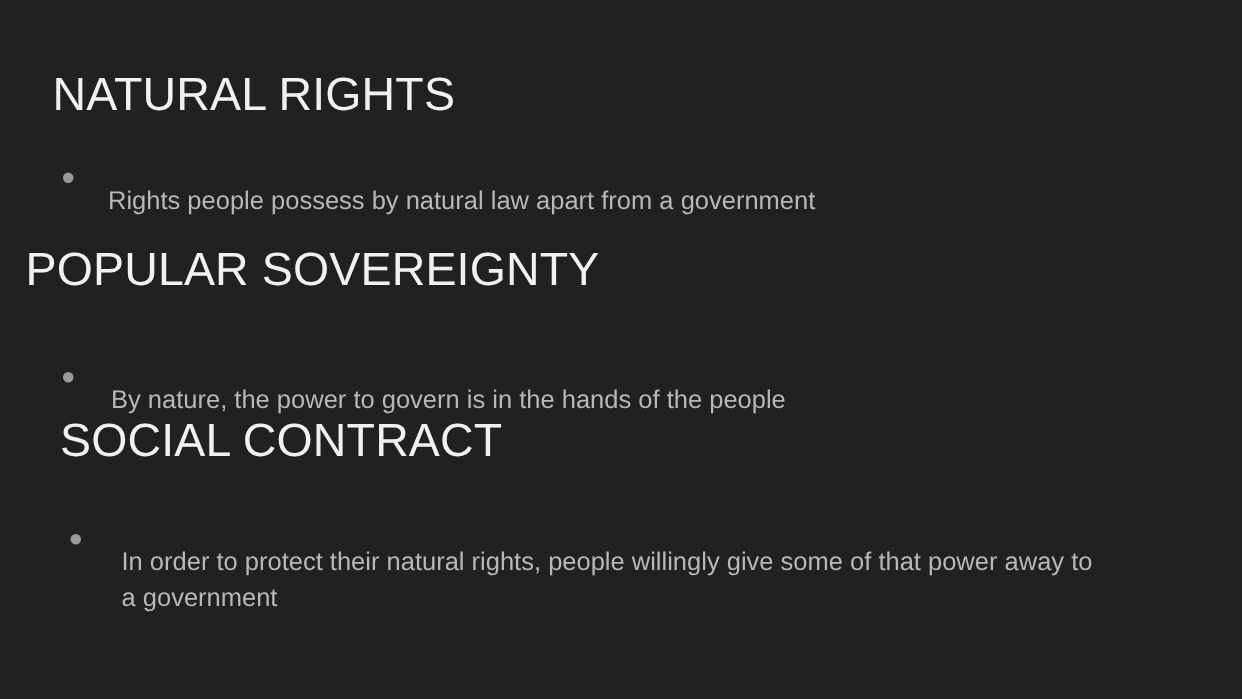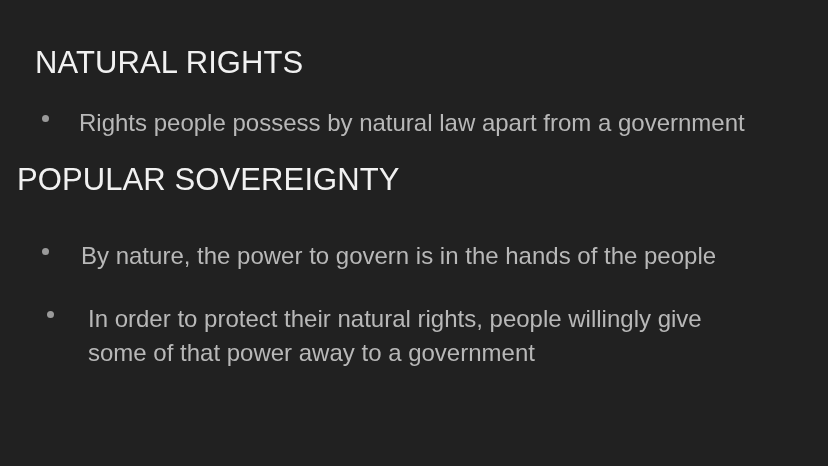--- a/index.html
+++ b/index.html
@@ -31,23 +31,24 @@
     font-weight: 400;
     line-height: 1.05;
     letter-spacing: 0.1px;
     white-space: nowrap;
   }
 
   .bullet-row {
     display: flex;
     align-items: flex-start;
     color: #b8b8b8;
-    font-size: 24px;
+    font-size: 17px;
     font-weight: 400;
     line-height: 1.42;
+    flex-direction: column;
   }
 
   .bullet-dot {
     flex: 0 0 auto;
     width: 7px;
     height: 7px;
     border-radius: 50%;
     background: #9a9a9a;
     margin-top: 9px;
   }
@@ -65,21 +66,21 @@
 
   
   #block-popular-sovereignty             { top: 164px; }
   #block-popular-sovereignty .heading    { margin-left: 17px; }
   #block-popular-sovereignty .bullet-row { margin-left: 42px; margin-top: 42px; }
   #block-popular-sovereignty .bullet-text{ margin-left: 32px; max-width: 700px; }
 
   
   #block-social-contract             { top: 278px; }
   #block-social-contract .heading    { margin-left: 40px; }
-  #block-social-contract .bullet-row { margin-left: 47px; margin-top: 24px; }
+  #block-social-contract .bullet-row { margin-left: 47px; margin-top: 36px; }
   #block-social-contract .bullet-text{ margin-left: 34px; width: 655px; }
 </style>
 </head>
 <body>
 
 <div class="slide">
 
   <div class="block" id="block-natural-rights">
     <div class="heading">NATURAL RIGHTS</div>
     <div class="bullet-row">
@@ -90,19 +91,20 @@
 
   <div class="block" id="block-popular-sovereignty">
     <div class="heading">POPULAR SOVEREIGNTY</div>
     <div class="bullet-row">
       <span class="bullet-dot"></span>
       <span class="bullet-text">By nature, the power to govern is in the hands of the people</span>
     </div>
   </div>
 
   <div class="block" id="block-social-contract">
+    <div class="heading">SOCIAL CONTRACT</div>
     <div class="bullet-row">
       <span class="bullet-dot"></span>
       <span class="bullet-text">In order to protect their natural rights, people willingly give some of that power away to a government</span>
     </div>
   </div>
 
 </div>
 
 </body></html>

